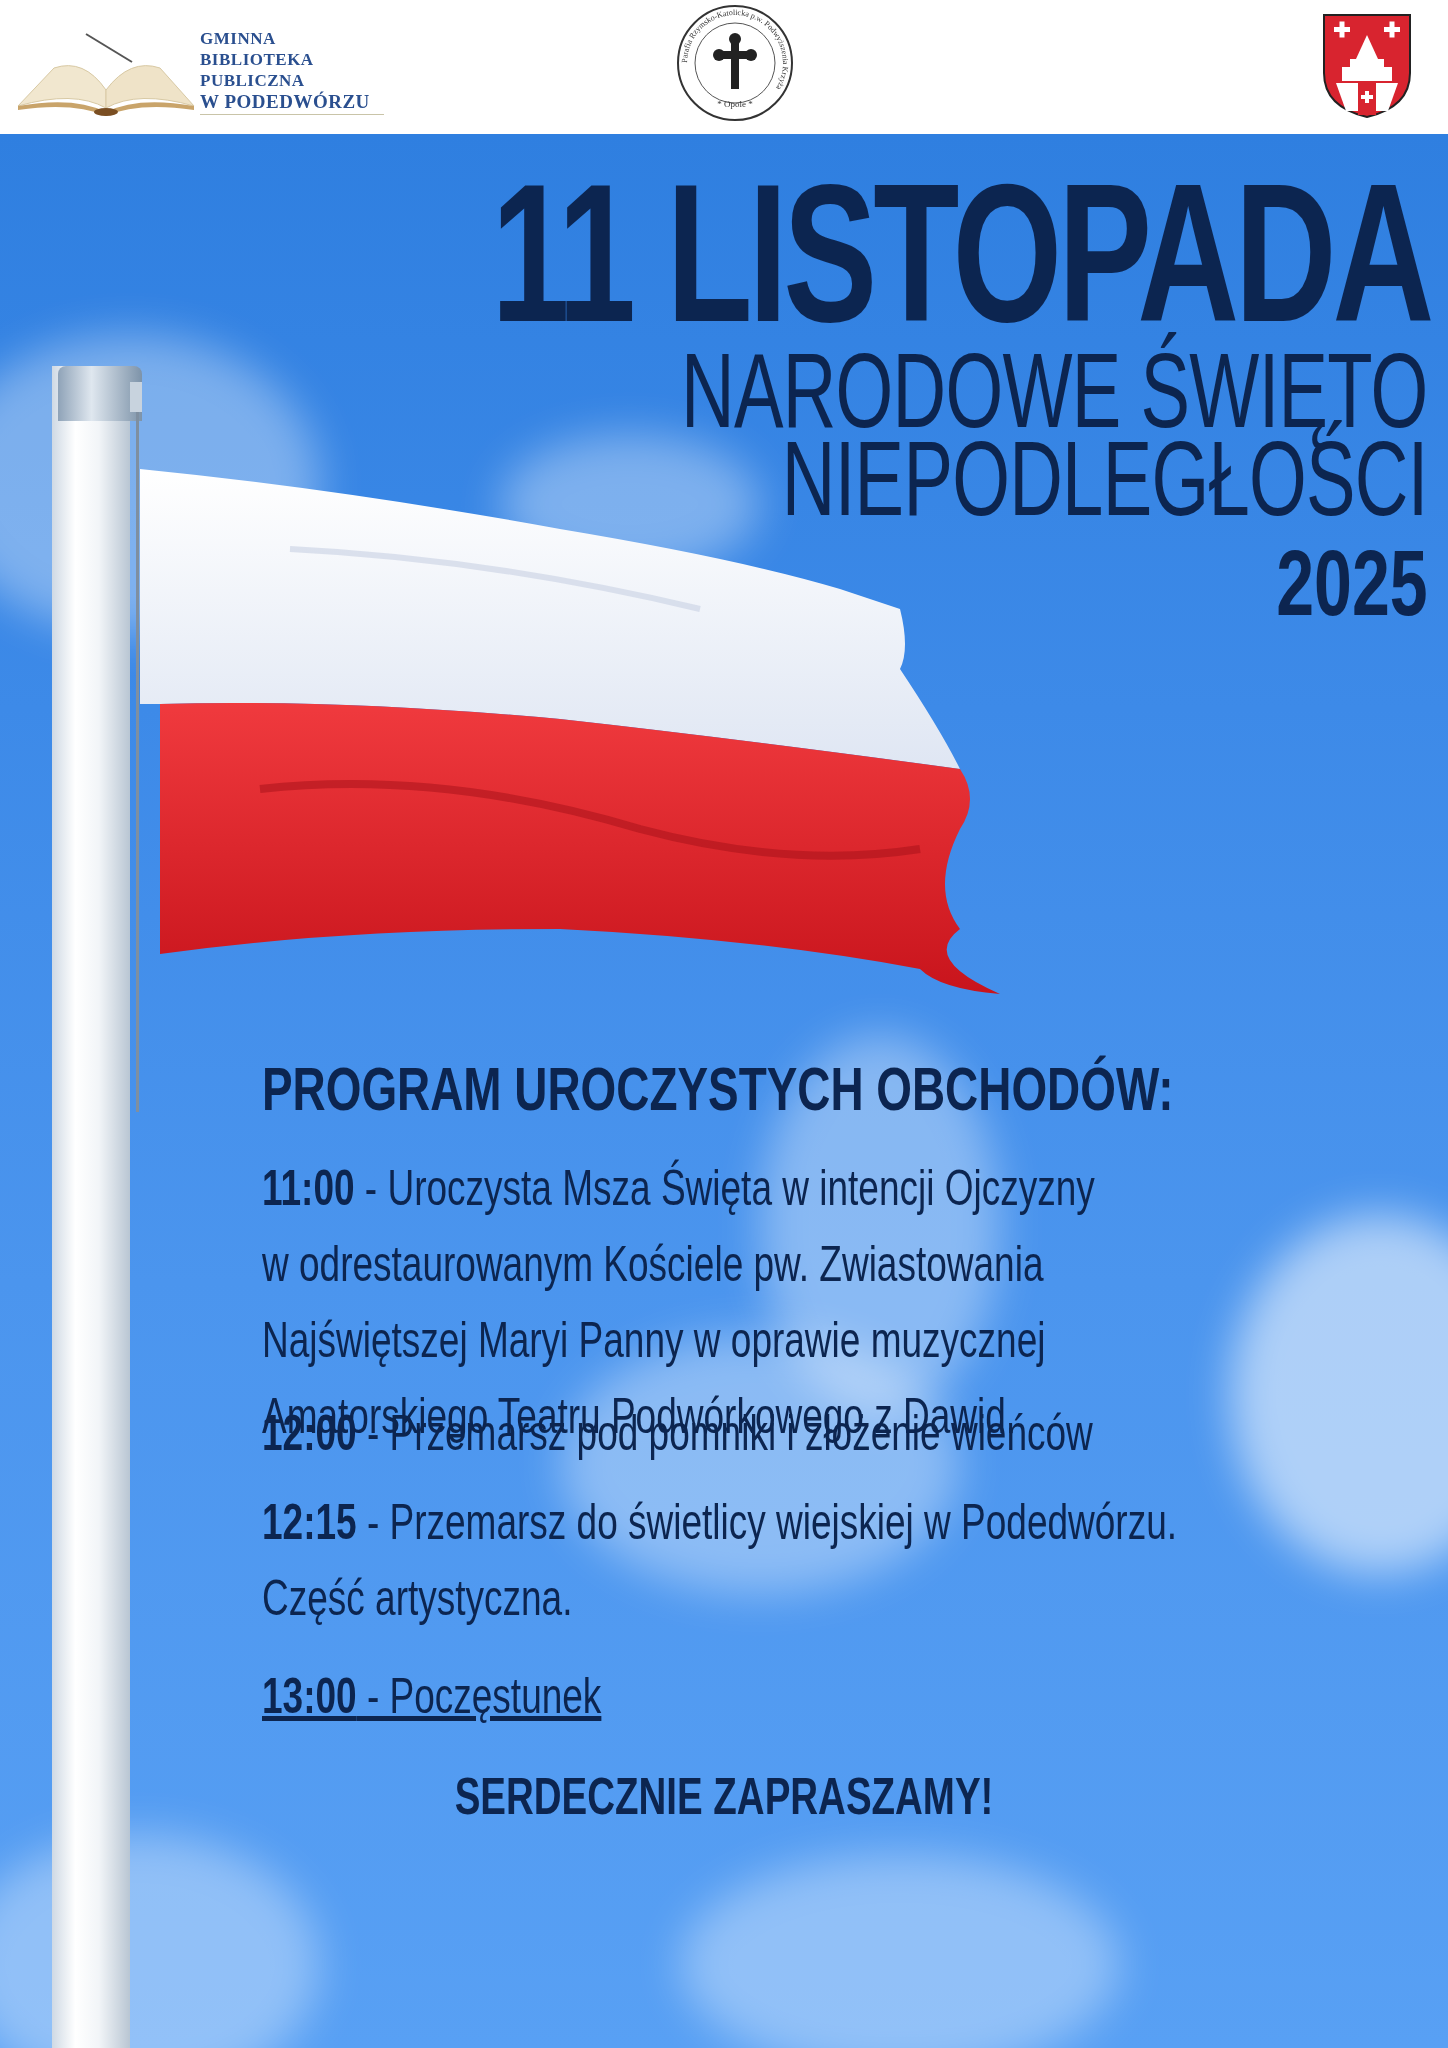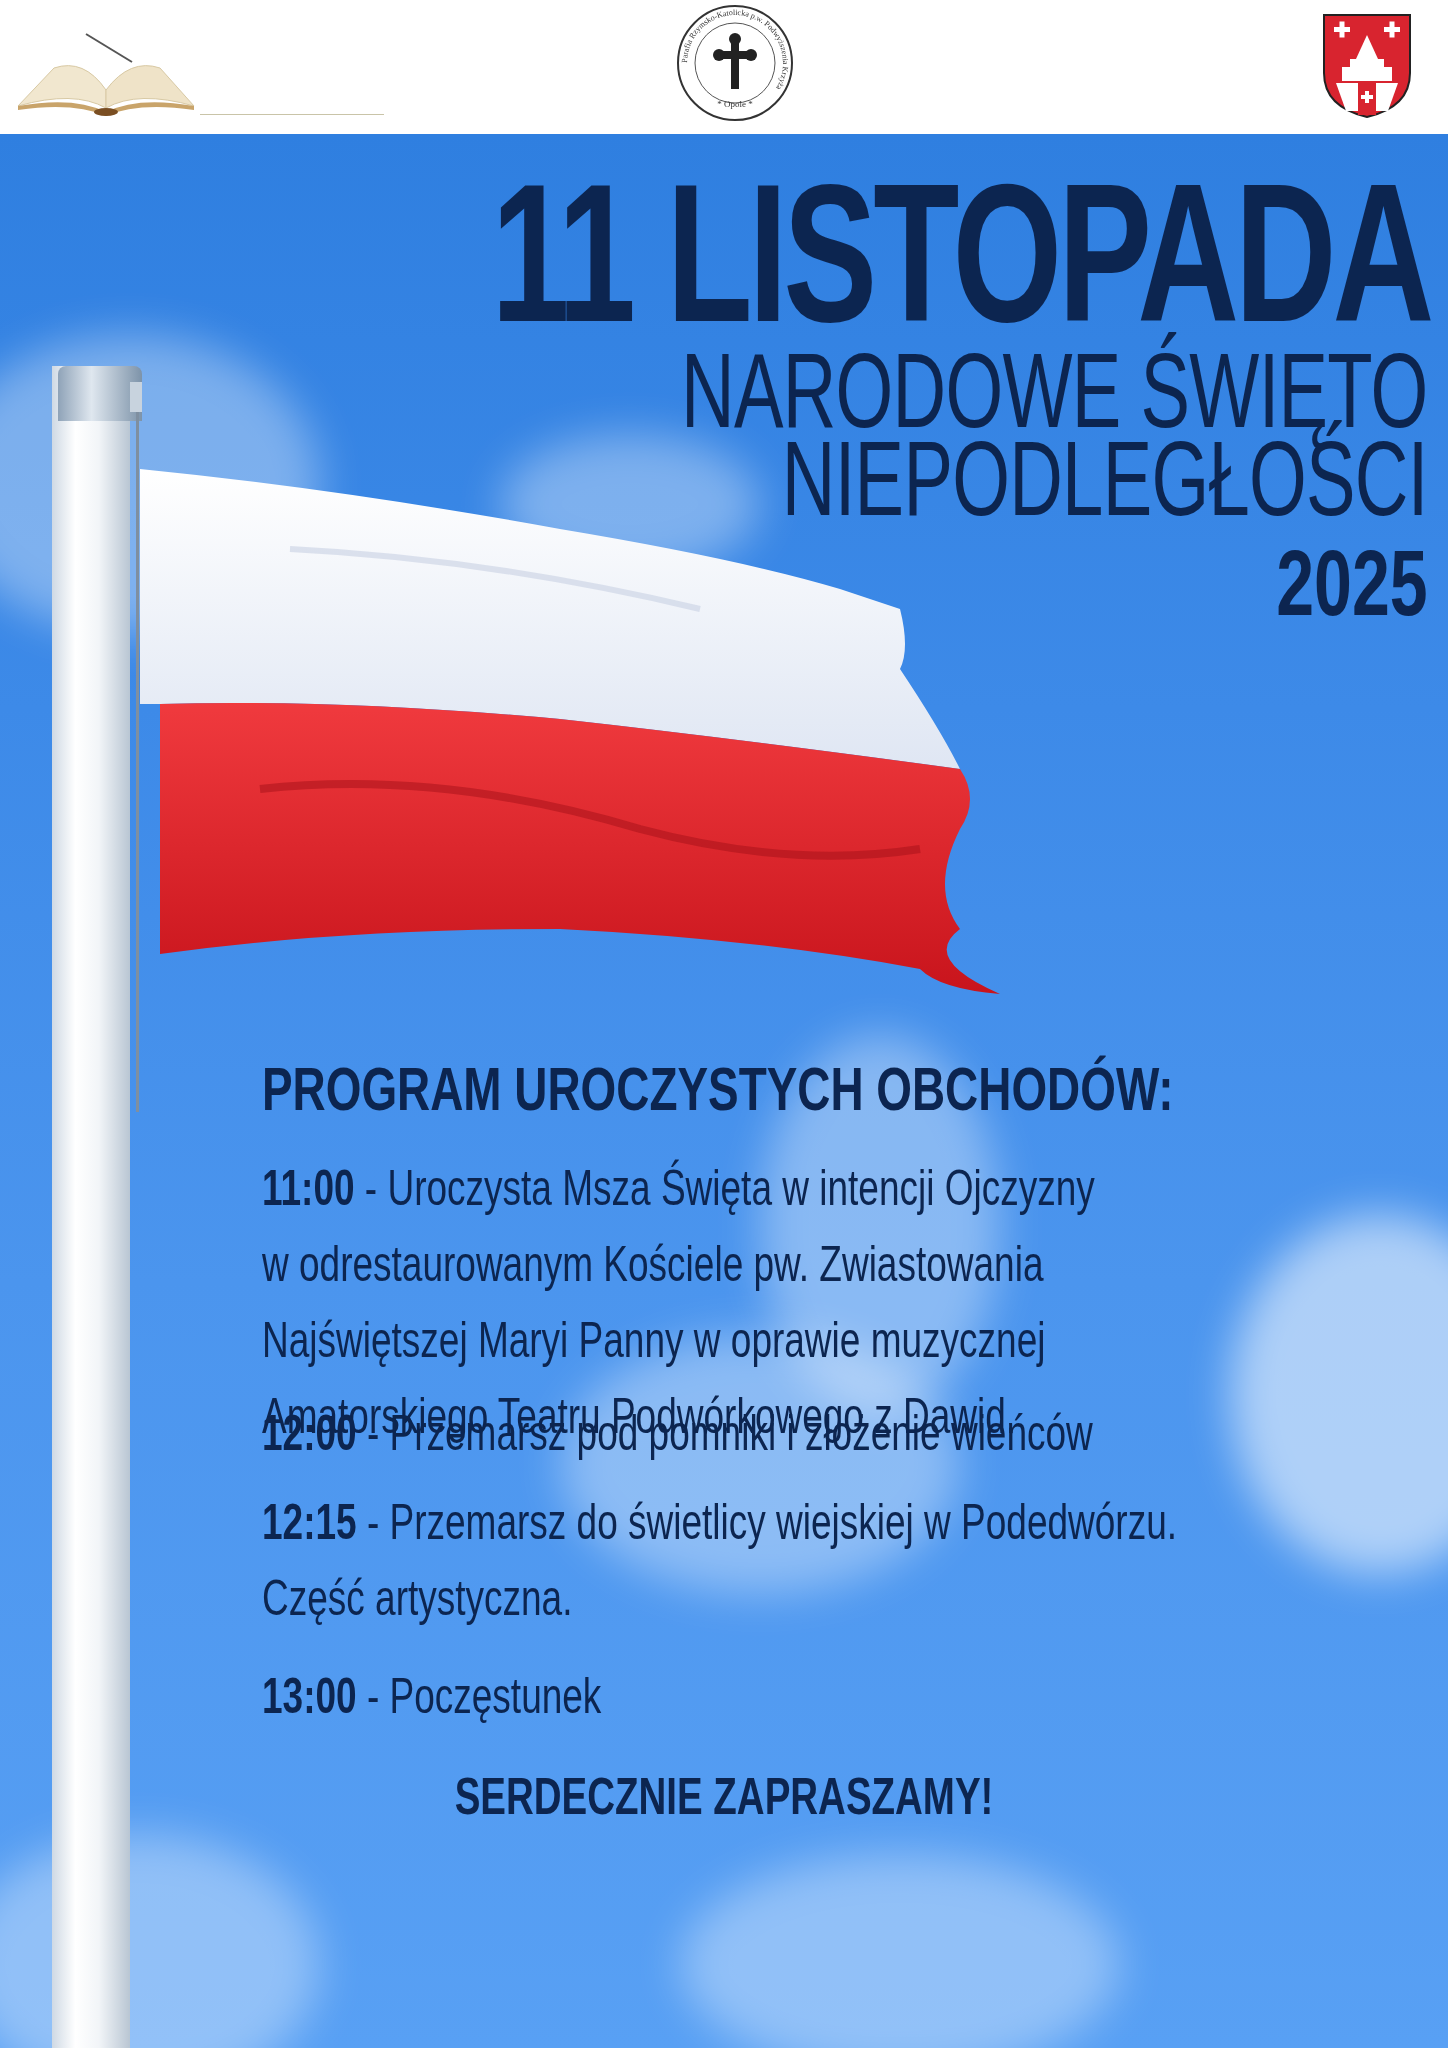--- a/index.html
+++ b/index.html
@@ -64,40 +64,46 @@
   .program { position: absolute; left: 220px; top: 920px; width: 1150px; color: #0c2550; margin-left: 42px; }
   .program-heading {
     margin: 0; font-weight: bold; font-size: 62px; line-height: 70px; white-space: nowrap;
     transform: scaleX(0.74); transform-origin: left top;
   }
   .event { margin: 0; font-size: 50px; line-height: 76px; white-space: nowrap; transform: scaleX(0.74); transform-origin: left top; }
   .event .time { font-weight: bold; }
   .ev1 { position: absolute; top: 96px; }
   .ev2 { position: absolute; top: 341px; }
   .ev3 { position: absolute; top: 430px; }
-  .ev4 { position: absolute; top: 604px; }
+  .ev4 { position: absolute; top: 604px; text-decoration: underline; }
 
   .closing {
     position: absolute; left: 0; width: 1448px; top: 1756px; text-align: center; color: #0c2550;
     font-weight: bold; font-size: 52px; line-height: 80px; margin: 0;
   }
   .closing span { display: inline-block; transform: scaleX(0.74); }
 </style>
 </head>
 <body>
 
 <div class="header">
   <div class="lib-logo">
     <svg class="lib-book" viewBox="0 0 185 90">
       <line x1="72" y1="6" x2="118" y2="34" stroke="#555" stroke-width="2"></line>
       <path d="M4 78 L40 40 Q70 30 92 62 L92 80 Q60 62 4 78 Z" fill="#f1e7cf" stroke="#d8c9a4"></path>
       <path d="M180 78 L146 40 Q116 30 92 62 L92 80 Q124 62 180 78 Z" fill="#efe3c8" stroke="#d8c9a4"></path>
       <path d="M4 78 Q60 68 92 84 Q124 68 180 78 L180 82 Q124 74 92 88 Q60 74 4 82 Z" fill="#c9a46a"></path>
       <ellipse cx="92" cy="84" rx="12" ry="4" fill="#7a4e22"></ellipse>
     </svg>
+    <div class="lib-text">
+      <div>GMINNA</div>
+      <div>BIBLIOTEKA</div>
+      <div>PUBLICZNA</div>
+      <div class="line-last">W PODEDWÓRZU</div>
+    </div>
     <div class="lib-underline"></div>
   </div>
 
   <svg class="seal" viewBox="0 0 120 120">
     <circle cx="60" cy="60" r="57" fill="#fff" stroke="#333" stroke-width="2"></circle>
     <circle cx="60" cy="60" r="40" fill="none" stroke="#555" stroke-width="1"></circle>
     <defs>
         <path id="ringpath" d="M60 60 m-48 0 a48 48 0 1 1 96 0 a48 48 0 1 1 -96 0"></path>
       </defs>
     <text font-size="8" fill="#333" font-family="Liberation Serif, serif">

